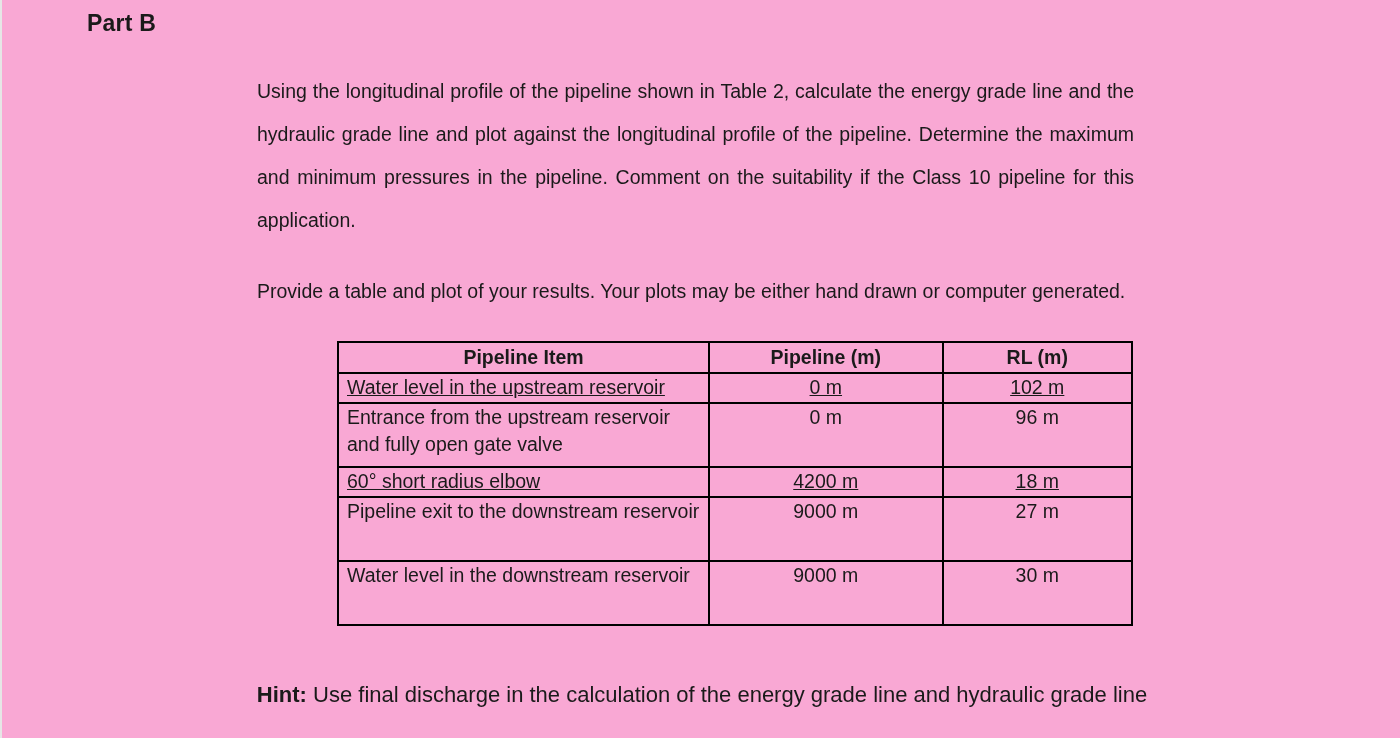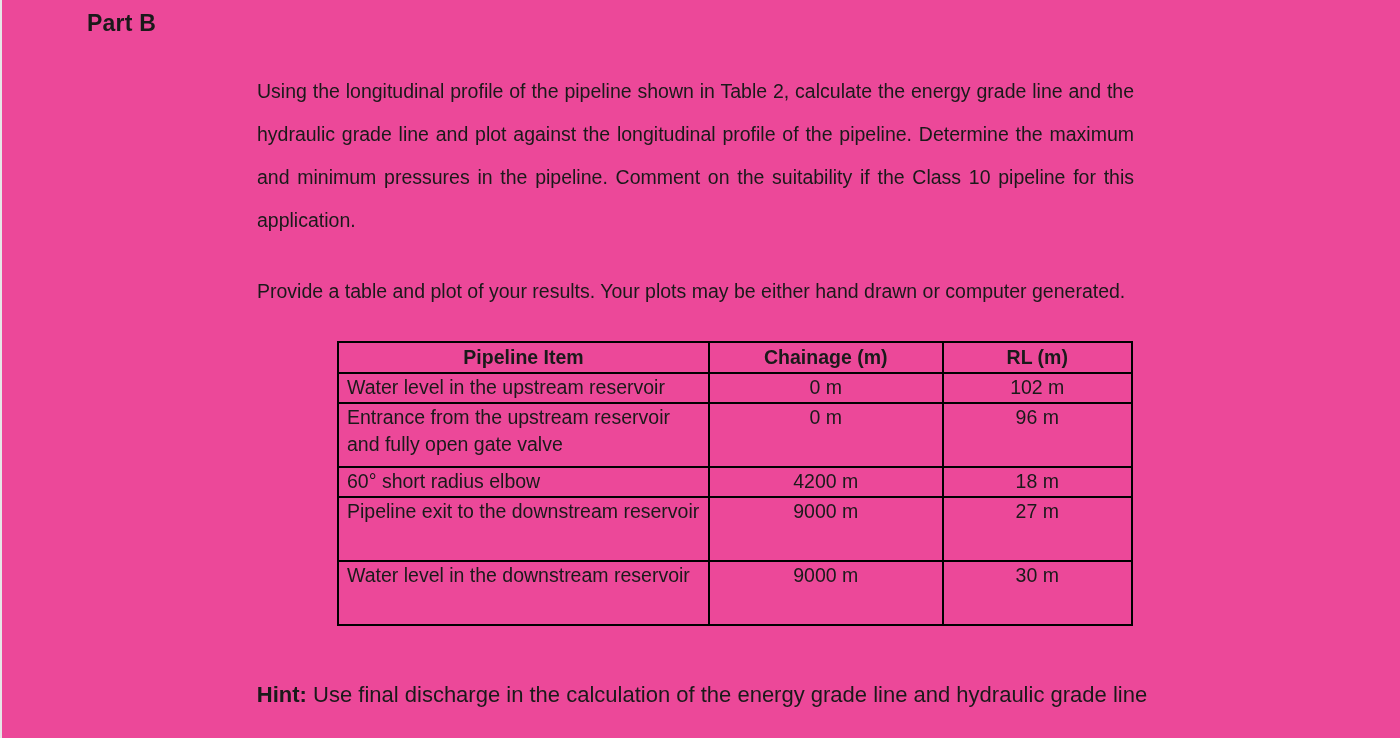--- a/index.html
+++ b/index.html
@@ -1,21 +1,21 @@
 <!DOCTYPE html>
 <html><head>
 <meta charset="utf-8">
 <style>
   * { box-sizing: border-box; }
   html, body { margin: 0; padding: 0; background: #ffffff; }
   .page {
     position: relative;
     width: 1400px;
     height: 738px;
-    background: #ec4899;
+    background: #f9a8d4;
     font-family: "Liberation Sans", sans-serif;
     color: #1a1a1a;
     overflow: hidden;
     border-left: 2px solid #e6e6e6;
   }
   .part-heading {
     position: absolute;
     left: 85px;
     top: 10px;
     margin: 0;
@@ -58,21 +58,21 @@
   .profile-table th {
     font-weight: bold;
     text-align: center;
     padding-top: 1px;
   }
   .col-item { width: 372px; text-align: left; }
   .col-chainage { width: 234px; text-align: center; }
   .col-rl { width: 190px; text-align: center; margin-top: 29px; }
   td.col-chainage, td.col-rl { text-align: center; }
   .row-tall td { height: 64px; }
-  .row-single td { height: 29px; }
+  .row-single td { height: 29px; text-decoration: underline; }
   .hint {
     position: absolute;
     left: 0;
     top: 680px;
     width: 1400px;
     margin: 0;
     text-align: center;
     font-size: 22px;
     line-height: 30px;
   }
@@ -89,21 +89,21 @@
 
     <p class="body-para">Using the longitudinal profile of the pipeline shown in Table 2, calculate the energy grade line and the hydraulic grade line and plot against the longitudinal profile of the pipeline. Determine the maximum and minimum pressures in the pipeline.  Comment on the suitability if the Class 10 pipeline for this application.</p>
 
     <p class="body-para">Provide a table and plot of your results. Your plots may be either hand drawn or computer generated.</p>
 
 
     <table class="profile-table">
       <thead>
         <tr>
           <th class="col-item">Pipeline Item</th>
-          <th class="col-chainage">Chainage (m)</th>
+          <th class="col-chainage">Pipeline (m)</th>
           <th class="col-rl">RL (m)</th>
         </tr>
       </thead>
       <tbody>
         <tr class="row-single">
           <td class="col-item">Water level in the upstream reservoir</td>
           <td class="col-chainage">0 m</td>
           <td class="col-rl">102 m</td>
         </tr>
         <tr class="row-tall">

